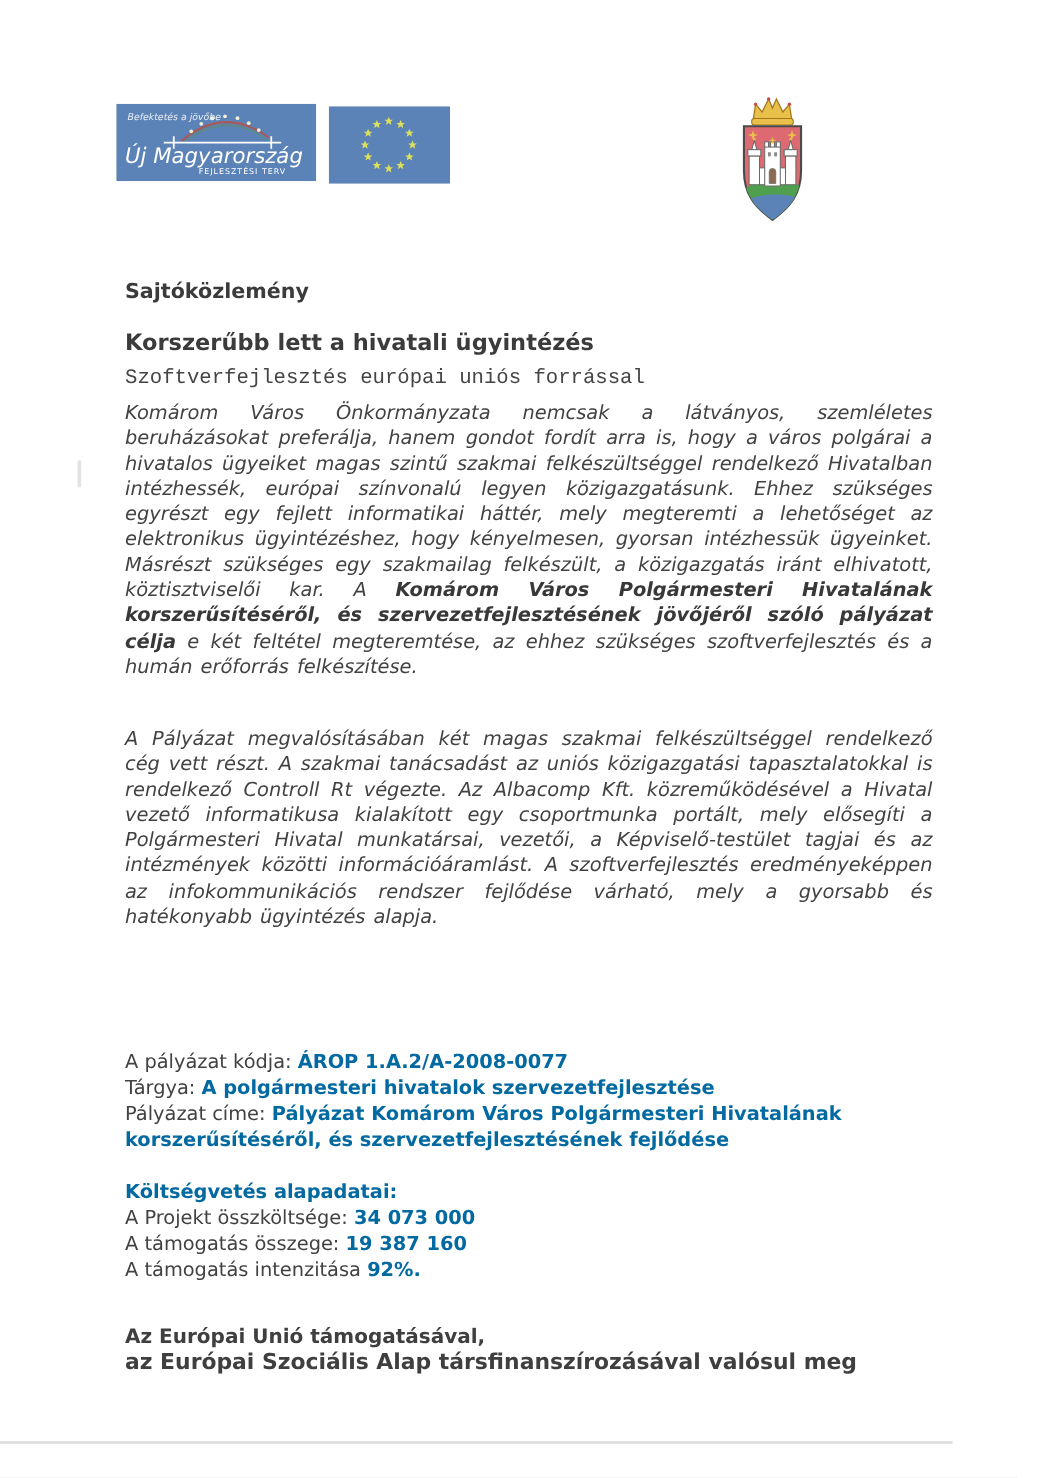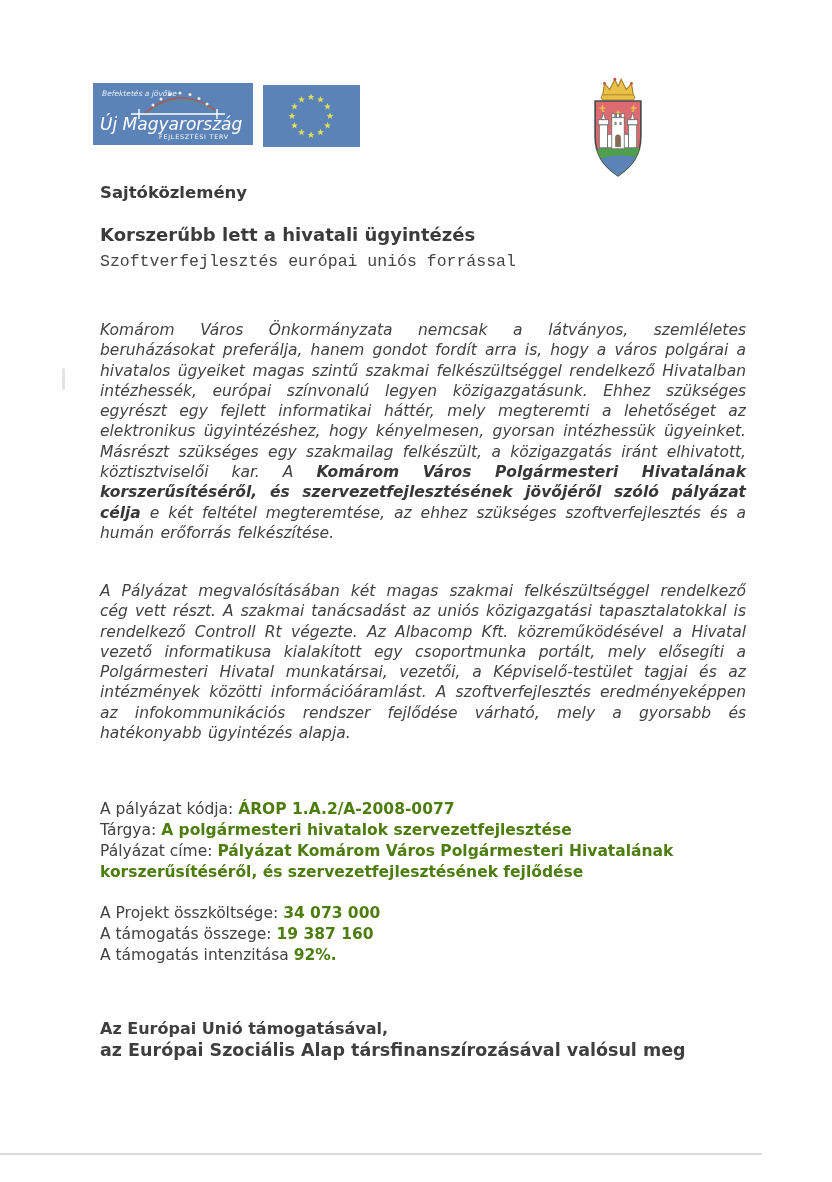--- a/index.html
+++ b/index.html
@@ -11,35 +11,35 @@
     font-family:"DejaVu Sans","Liberation Sans",sans-serif;
     color:#414141;
     margin:0 auto;
   }
   
   .logo-umft{position:absolute;left:93px;top:83px;width:160px;height:62px;}
   .logo-eu{position:absolute;left:263px;top:85px;width:97px;height:62px;}
   .coat{position:absolute;left:584px;top:74px;width:68px;height:106px;}
 
   
-  .col{position:absolute;left:100px;width:646px;}
+  .col{position:absolute;left:100px;width:646px;margin-top:40px;}
   .kicker{top:183px;font-size:16.5px;font-weight:bold;color:#3b3b3b;}
   .headline{top:224px;font-size:18px;font-weight:bold;color:#3b3b3b;}
   .subheadline{top:252px;font-size:16.5px;color:#454545;font-family:Liberation Mono, monospace;}
 
   .body-para{
     margin:0;text-align:justify;
     font-size:15.5px;line-height:20.3px;word-spacing:1.5px;color:#424242;font-style:italic;
   }
   .body-para b{color:#383838;}
   .para1{top:320px;}
   .para2{top:581px;}
 
   .datalines{font-size:15.5px;line-height:21px;color:#424242;}
-  .datalines b{color:#4d7c0f;}
+  .datalines b{color:#0369a1;}
   .project{top:799px;}
   .budget{top:903px;}
 
   .footer{
     top:1018px;text-align:left;color:#3f3f3f;font-weight:bold;
   }
   .footer .f1{font-size:16px;line-height:21px;}
   .footer .f2{font-size:17.5px;line-height:23px;}
 
   
@@ -151,20 +151,21 @@
 
   <p class="col body-para para2" style="position:absolute">A Pályázat megvalósításában két magas szakmai felkészültséggel rendelkező cég vett részt. A szakmai tanácsadást az uniós közigazgatási tapasztalatokkal is rendelkező Controll Rt végezte. Az Albacomp Kft. közreműködésével a Hivatal vezető informatikusa kialakított egy csoportmunka portált, mely elősegíti a Polgármesteri Hivatal munkatársai, vezetői, a Képviselő-testület tagjai és az intézmények közötti információáramlást. A szoftverfejlesztés eredményeképpen az infokommunikációs rendszer fejlődése várható, mely a gyorsabb és hatékonyabb ügyintézés alapja.</p>
 
   <div class="col datalines project" style="position:absolute">
     <div><span>A pályázat kódja: </span><b>ÁROP 1.A.2/A-2008-0077</b></div>
     <div><span>Tárgya: </span><b>A polgármesteri hivatalok szervezetfejlesztése</b></div>
     <div><span>Pályázat címe: </span><b>Pályázat Komárom Város Polgármesteri Hivatalának korszerűsítéséről, és szervezetfejlesztésének fejlődése</b></div>
   </div>
 
   <div class="col datalines budget" style="position:absolute">
+    <div><b>Költségvetés alapadatai:</b></div>
     <div><span>A Projekt összköltsége: </span><b>34 073 000</b></div>
     <div><span>A támogatás összege: </span><b>19 387 160</b></div>
     <div><span>A támogatás intenzitása </span><b>92%.</b></div>
   </div>
 
   <div class="col footer" style="position:absolute">
     <div class="f1">Az Európai Unió támogatásával,</div>
     <div class="f2">az Európai Szociális Alap társfinanszírozásával valósul meg</div>
   </div>
 

